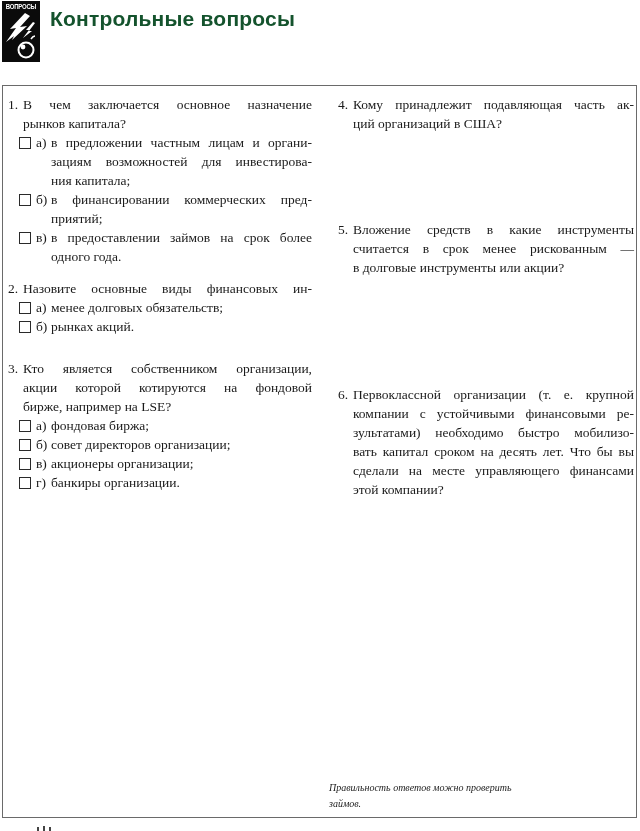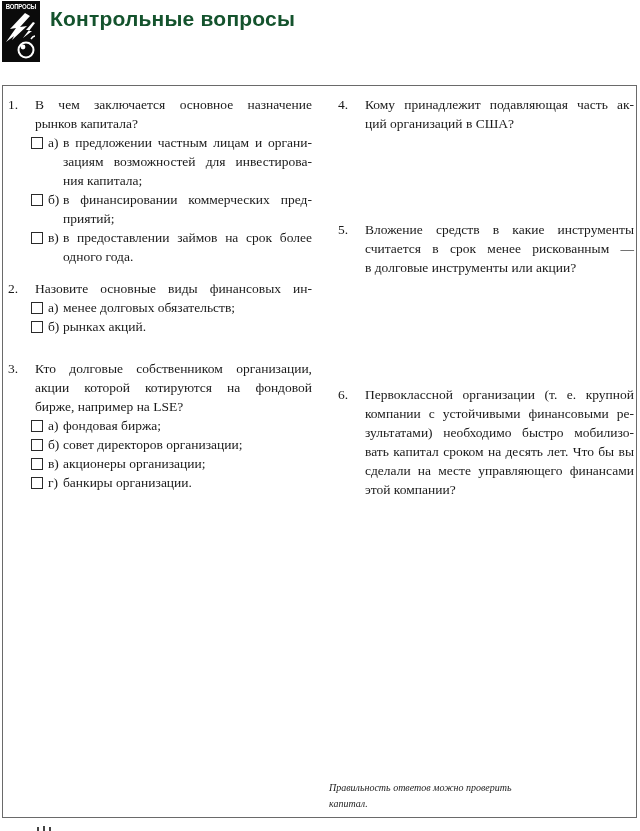--- a/index.html
+++ b/index.html
@@ -47,21 +47,21 @@
     border: 1px solid #6a6a6a;
     box-sizing: border-box;
     background: #ffffff;
   }
   .col { position: absolute; top: 9px; }
   .col-left  { left: 5px;   width: 304px; }
   .col-right { left: 335px; width: 296px; }
 
   .question { display: flex; }
   .qn { flex: none; width: 15px; font-size: 13.5px; line-height: 19px; }
-  .qt { flex: 1; min-width: 0; margin-left: 12px; }
+  .qt { flex: 1; min-width: 0; }
   .line { font-size: 13.5px; line-height: 19px; }
   .just { text-align: justify; text-align-last: justify; }
 
   .opts { margin-top: 0px; }
   .opt { display: flex; }
   .cb {
     flex: none;
     width: 10px; height: 10px;
     border: 1px solid #2a2a2a;
     background: #ffffff;
@@ -169,21 +169,21 @@
               <span class="line" style="display:block">рынках акций.</span>
             </span>
           </div>
         </div>
       </div>
     </div>
 
     <div class="question q-mt-23">
       <div class="qn">3.</div>
       <div class="qt">
-        <div class="line just">Кто долговые собственником организации,</div>
+        <div class="line just">Кто является собственником организации,</div>
         <div class="line just">акции которой котируются на фондовой</div>
         <div class="line">бирже, например на LSE?</div>
         <div class="opts" style="margin-left:-15px;">
           <div class="opt">
             <span class="cb"></span>
             <span class="ol">а)</span>
             <span class="ot">
               <span class="line" style="display:block">фондовая биржа;</span>
             </span>
           </div>
@@ -242,21 +242,21 @@
         <div class="line just">вать капитал сроком на десять лет. Что бы вы</div>
         <div class="line just">сделали на месте управляющего финансами</div>
         <div class="line">этой компании?</div>
       </div>
     </div>
 
   </div>
 
   <div class="footer-note">
     <div>Правильность ответов можно проверить</div>
-    <div>капитал.</div>
+    <div>займов.</div>
   </div>
 
 </div>
 
 <div class="page-number-clipped">
   <i></i>
     <i class="dotted"></i>
     <i></i>
 </div>
 

